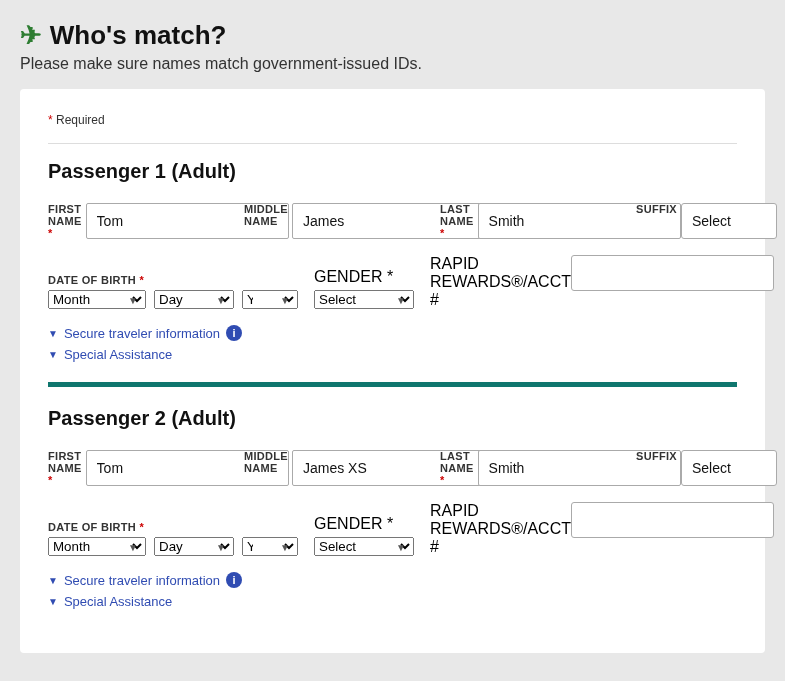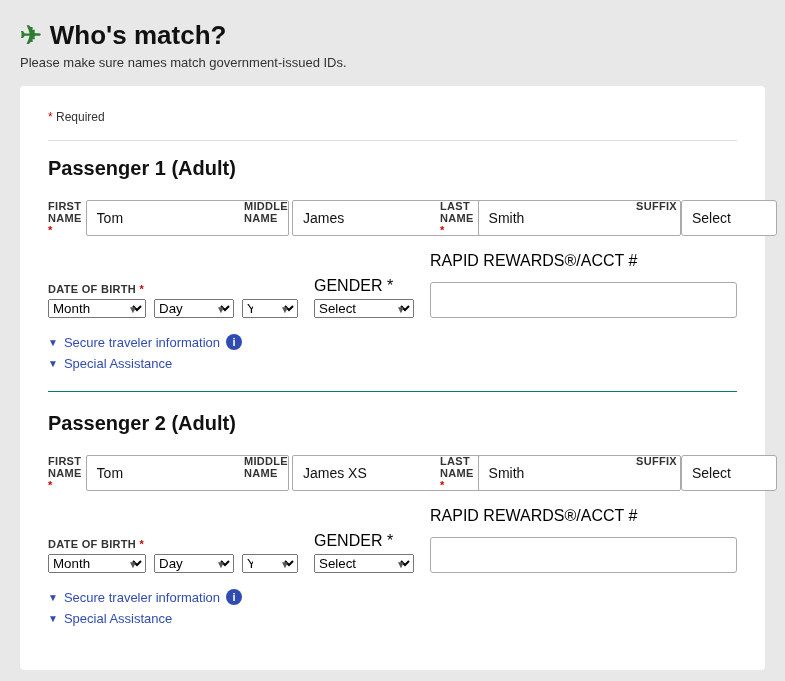--- a/index.html
+++ b/index.html
@@ -16,21 +16,21 @@
     .page-title {
       font-size: 26px;
       font-weight: bold;
       color: #111;
       display: flex;
       align-items: center;
       gap: 8px;
       margin-bottom: 4px;
     }
     .page-subtitle {
-      font-size: 13px;
+      font-size: 16px;
       color: #333;
     }
     .card {
       background: #fff;
       border-radius: 4px;
       padding: 24px 28px;
       margin-bottom: 0;
     }
     .required-note {
       font-size: 12px;
@@ -158,22 +158,22 @@
       padding-right: 28px;
     }
     .gender-group {
       display: flex;
       flex-direction: column;
       gap: 4px;
     }
     .rapid-group {
       flex: 1;
       display: flex;
-      flex-direction: column;
-      gap: 12px;
+      flex-direction: row;
+      gap: 0;
       justify-content: flex-end;
     }
     .collapse-links {
       margin-top: 12px;
       display: flex;
       flex-direction: column;
       gap: 6px;
     }
     .collapse-link {
       font-size: 13px;
@@ -195,21 +195,21 @@
       width: 16px;
       height: 16px;
       border-radius: 50%;
       background: #304cb2;
       color: #fff;
       font-size: 11px;
       font-weight: bold;
       cursor: pointer;
     }
     .passenger-section + .passenger-section {
-      border-top: 1px solid #0f766e;
+      border-top: 5px solid #0f766e;
       padding-top: 20px;
     }
     .dob-label {
       font-size: 11px;
       font-weight: bold;
       color: #333;
       text-transform: uppercase;
       letter-spacing: 0.3px;
     }
     .dob-label .req {

